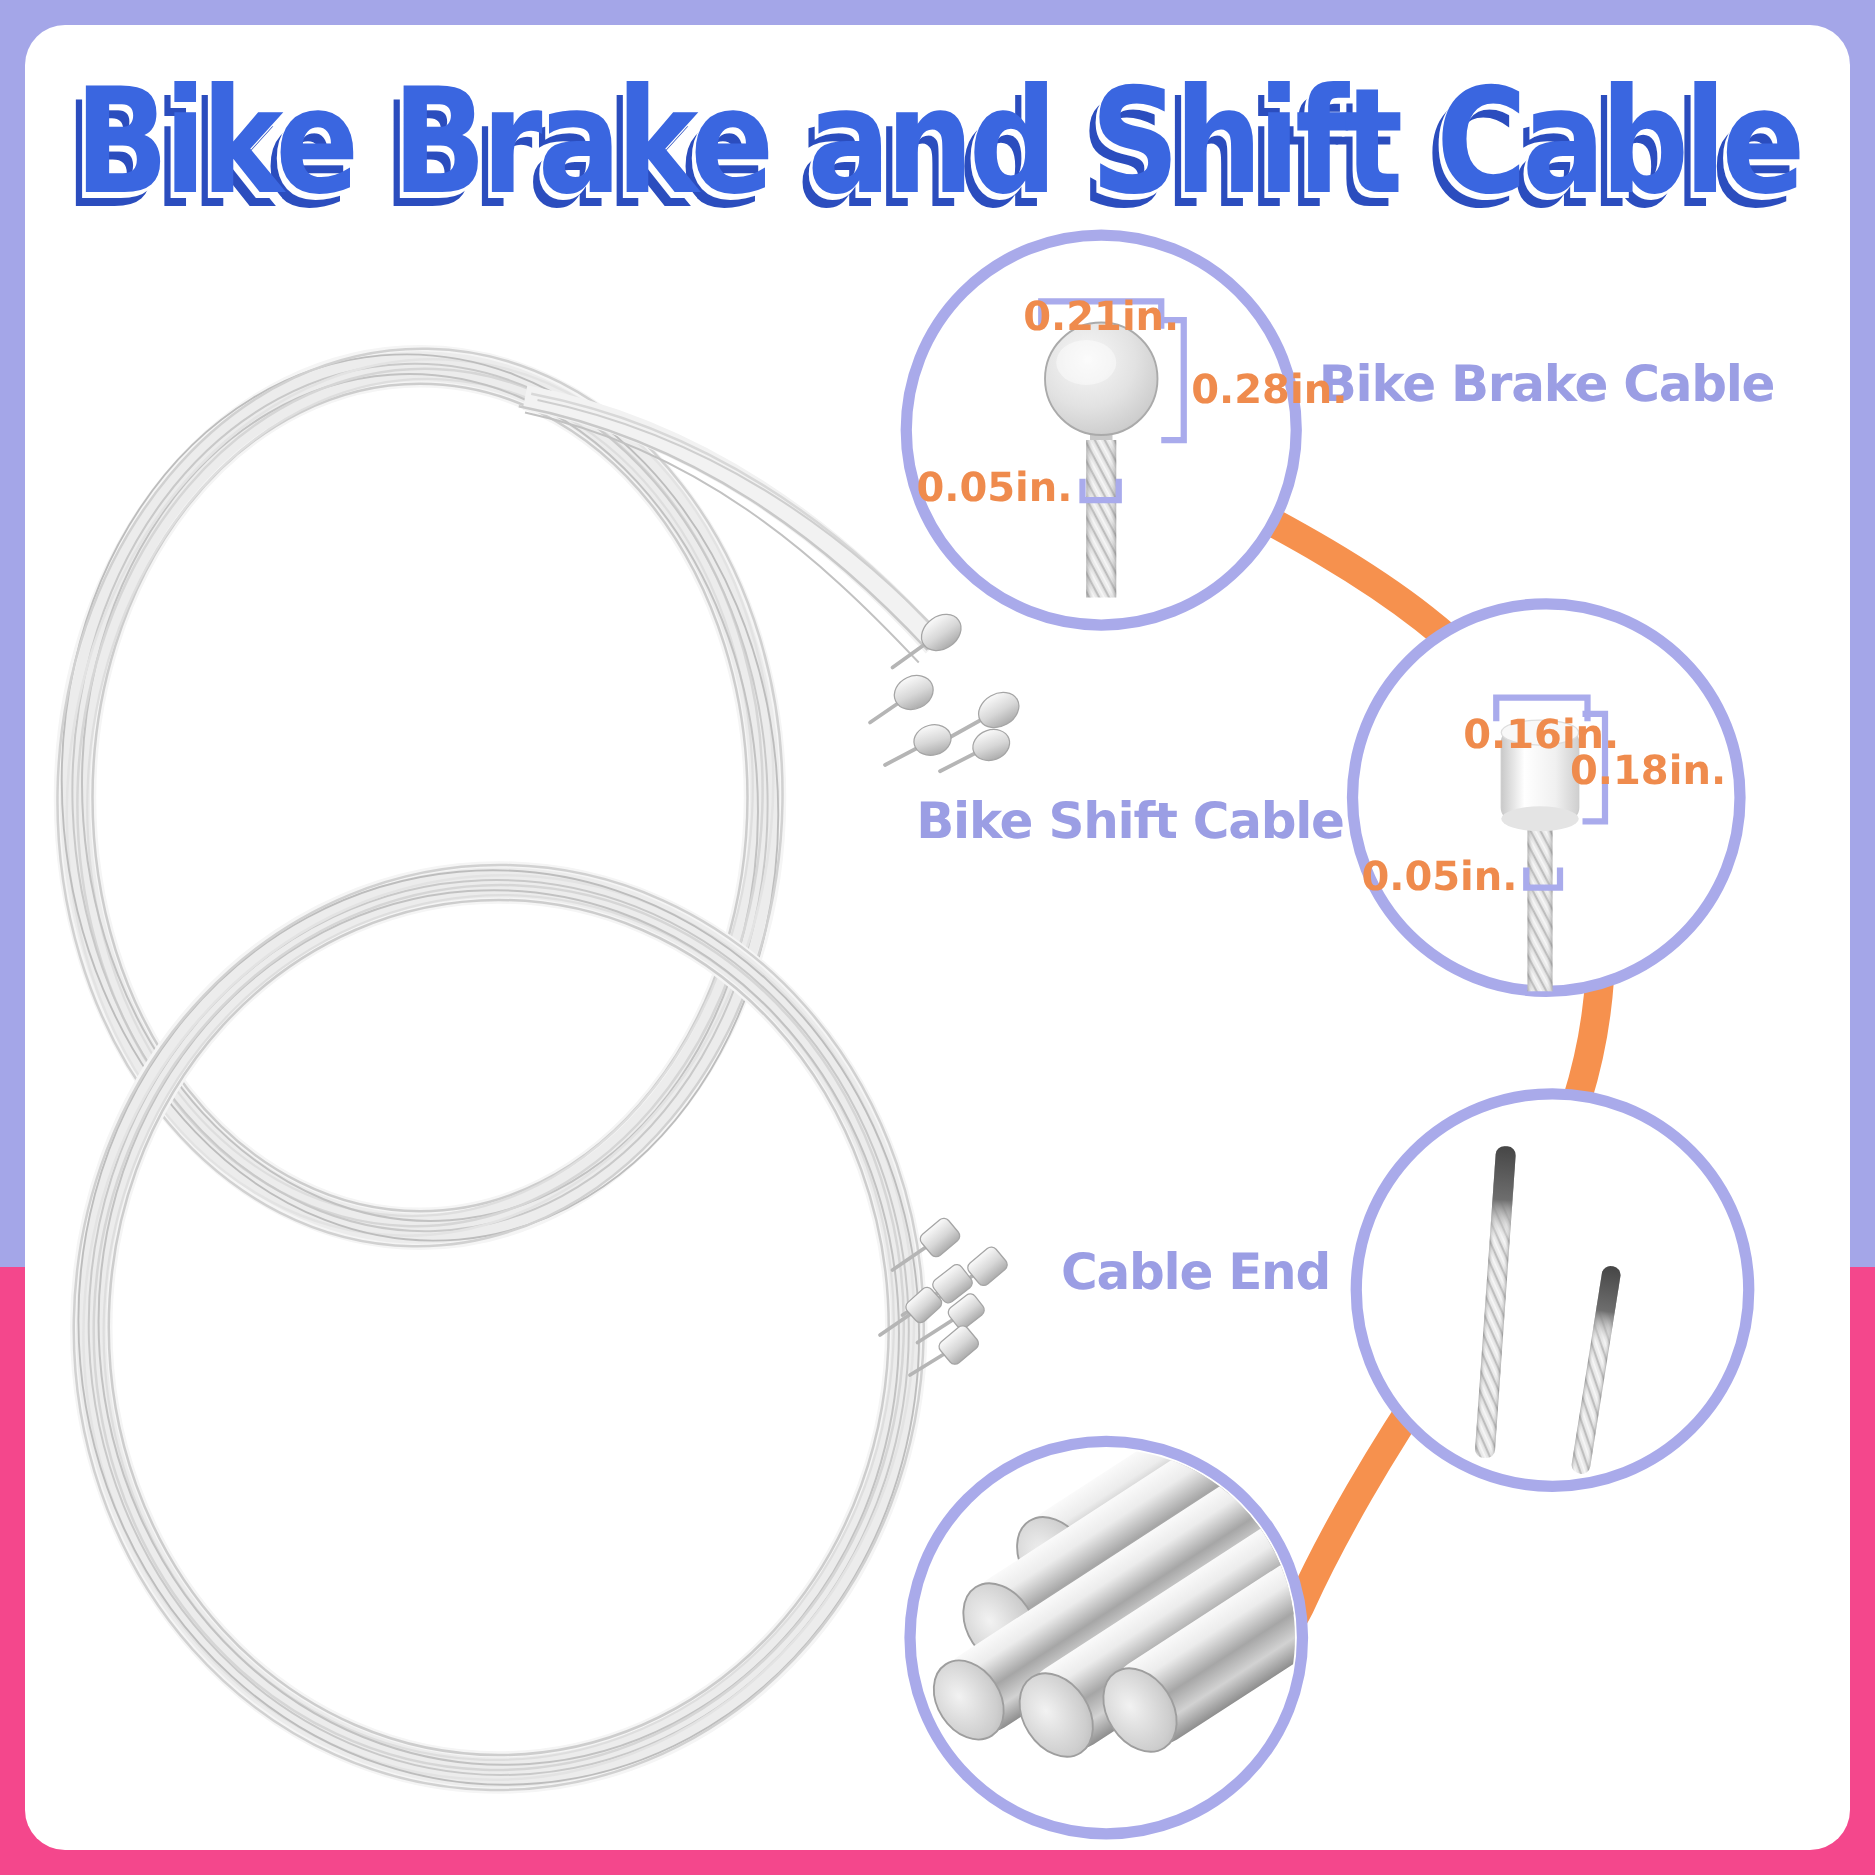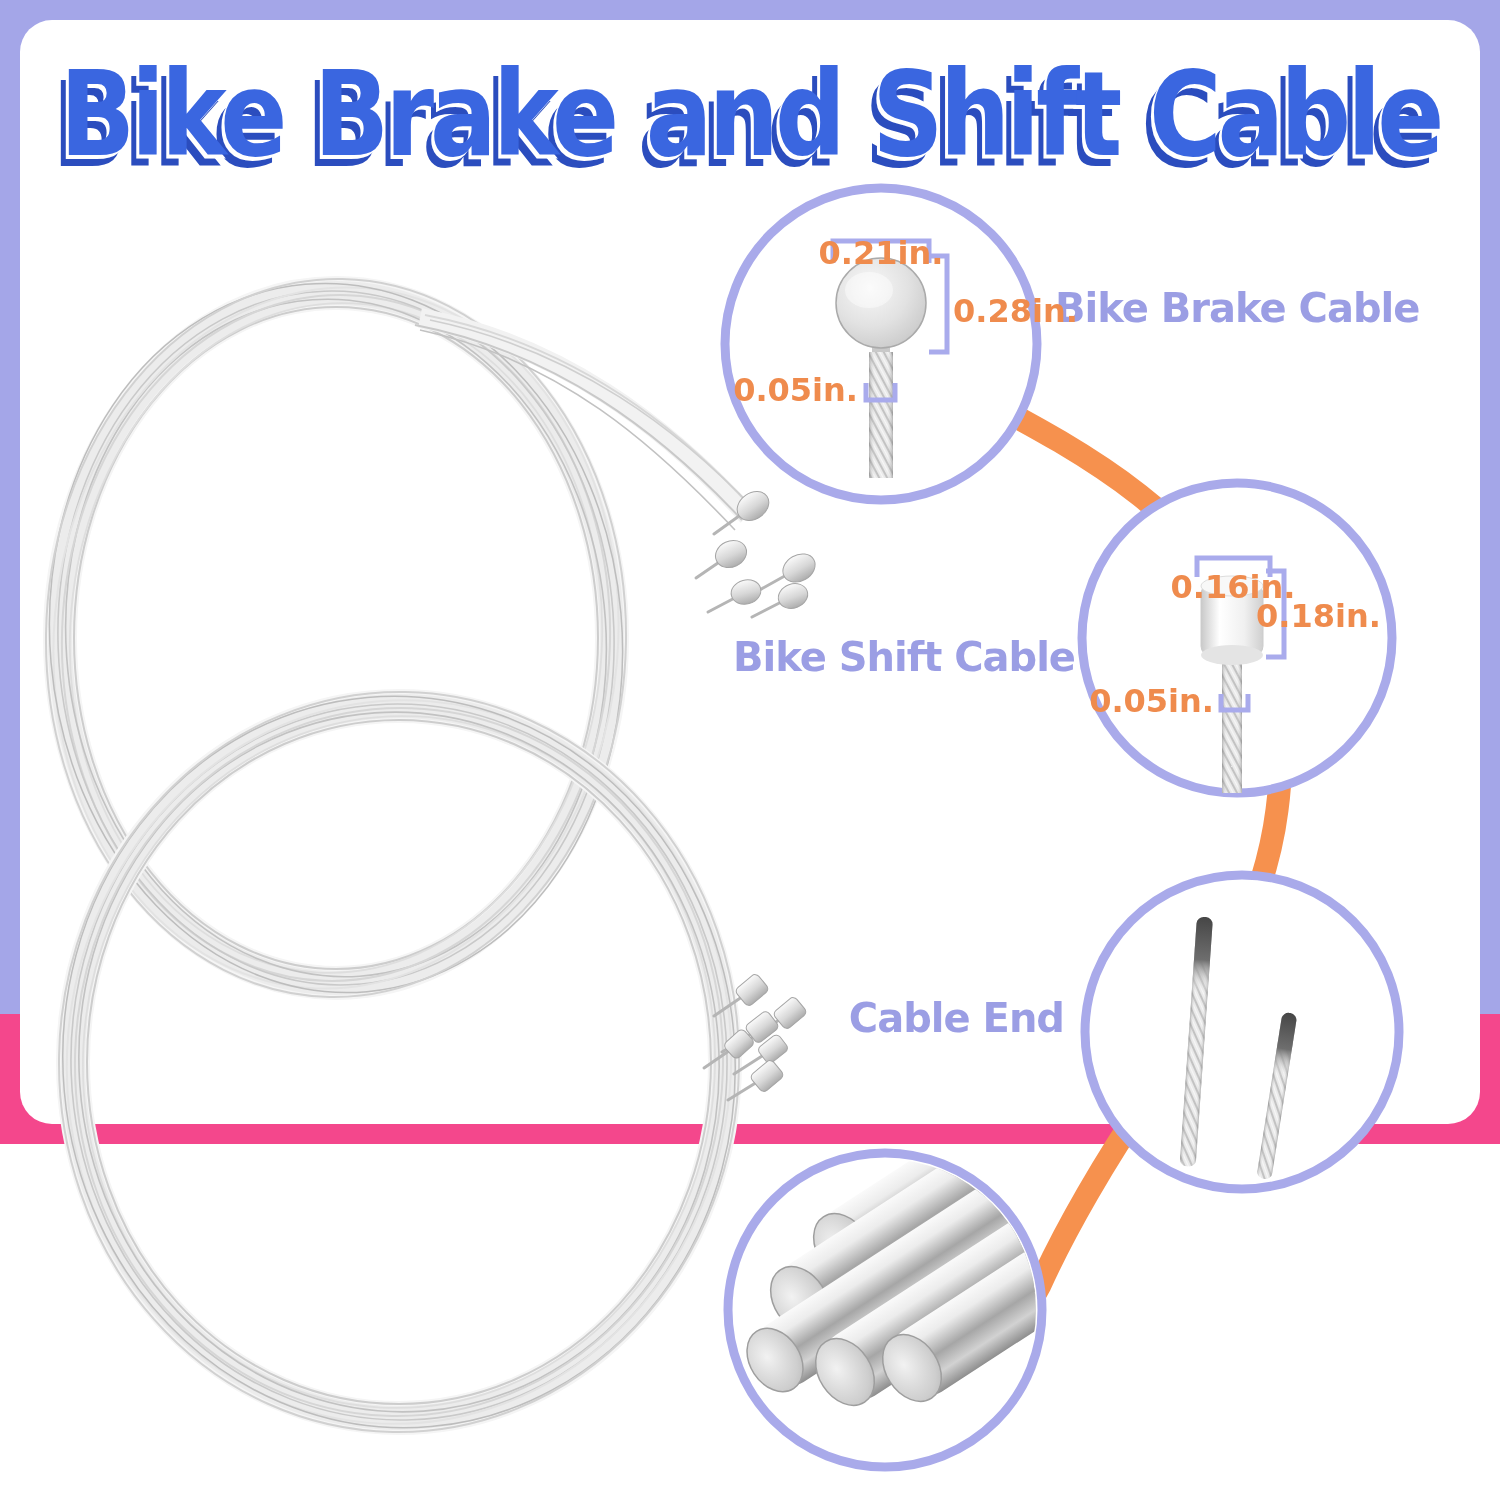--- a/index.html
+++ b/index.html
@@ -1,17 +1,17 @@
 <!DOCTYPE html>
 <html><head>
 <meta charset="utf-8">
 <style>
   html,body{margin:0;padding:0;}
   body{width:1500px;height:1500px;overflow:hidden;font-family:"DejaVu Sans",sans-serif;}
-  .stage{position:absolute;top:0;left:0;width:1500px;height:1144px;
+  .stage{position:absolute;top:0;left:0;width:1500px;height:1500px;
          background:linear-gradient(180deg,#A4A6E8 0px,#A4A6E8 1014px,#F4478C 1014px,#F4478C 1500px);}
   .panel{position:absolute;left:20px;top:20px;right:20px;bottom:20px;background:#ffffff;border-radius:32px;}
   svg.scene{position:absolute;left:0;top:0;width:1500px;height:1500px;}
   .title{position:absolute;left:0;right:0;top:46px;text-align:center;white-space:nowrap;
          font-weight:bold;font-size:99px;letter-spacing:-4px;color:#3A66E0;
          transform:scaleY(1.18);transform-origin:50% 0;
          text-shadow:-3px 4px 0 #ffffff,-8px 10px 0 #2B4DBE;}
   .plabel{position:absolute;font-weight:bold;font-size:40px;letter-spacing:-1px;color:#9B9EE4;
           white-space:nowrap;transform:translateY(-50%);}
   .plabel.r{transform:translate(-100%,-50%);}

